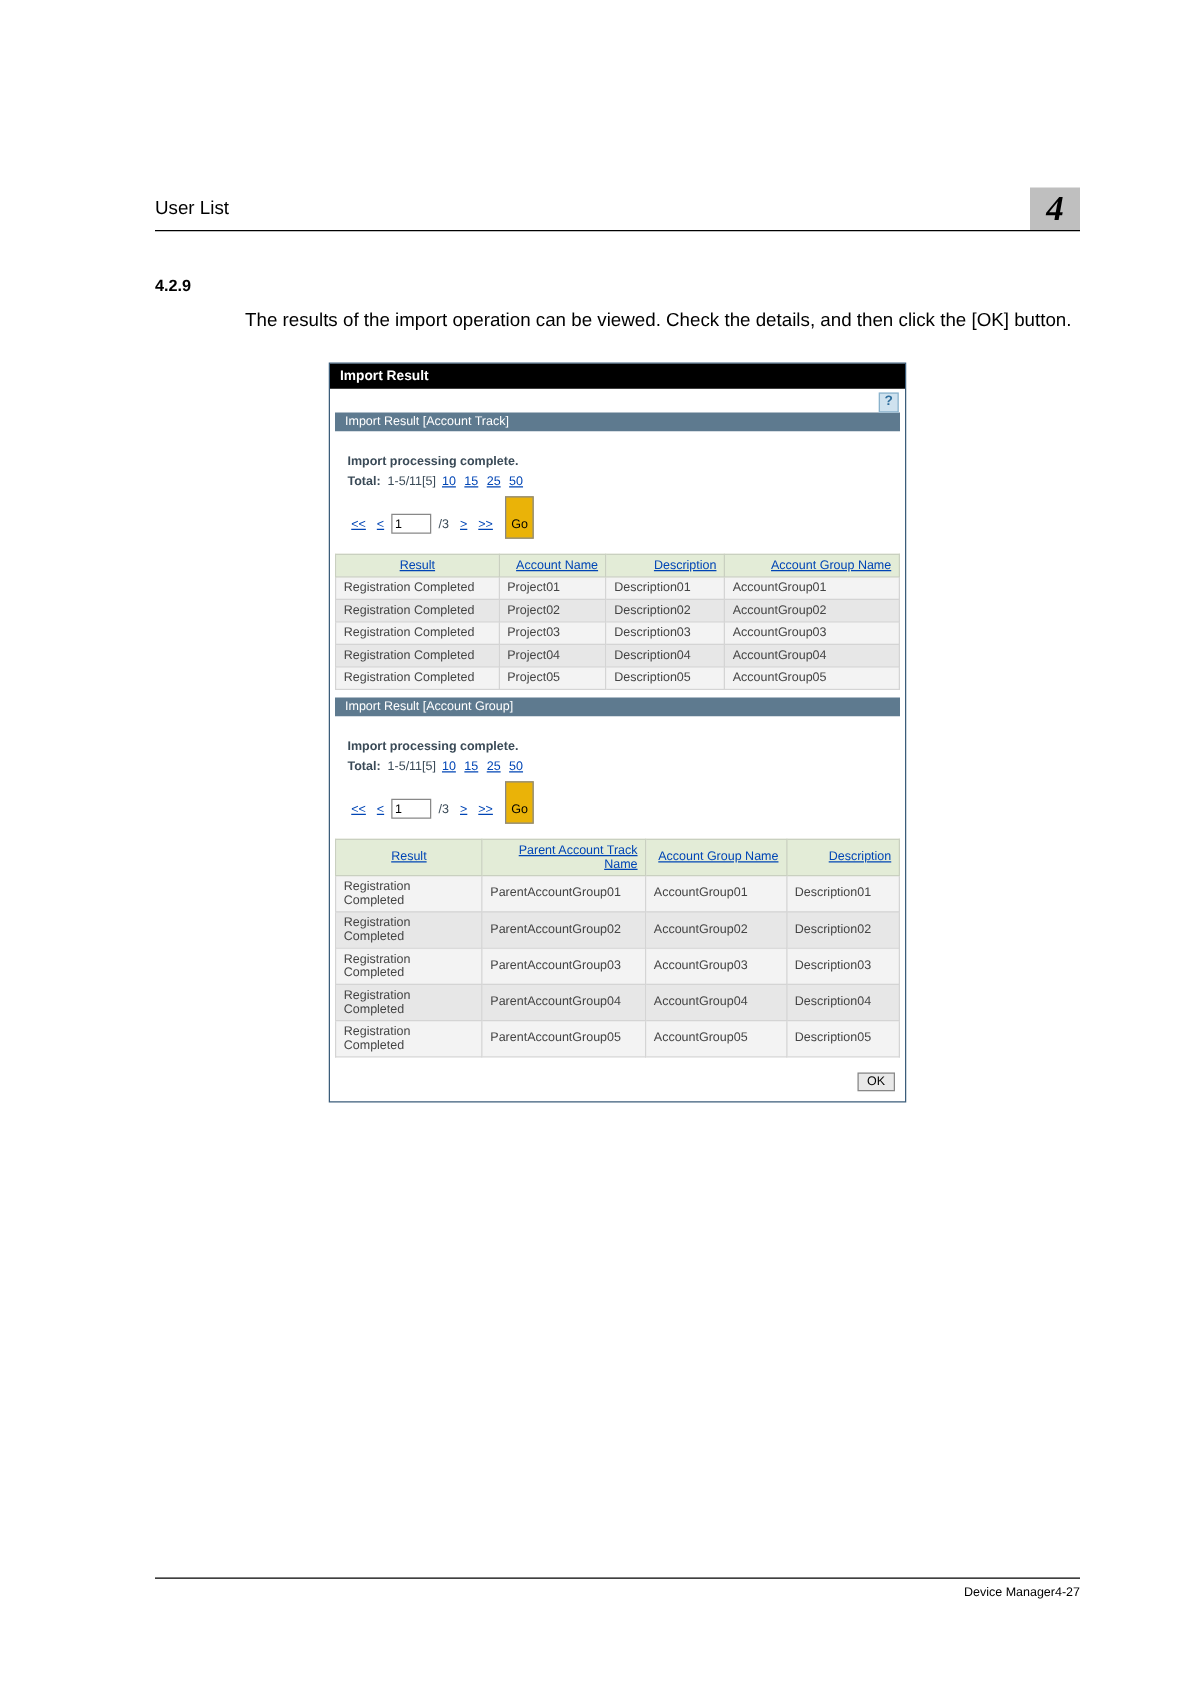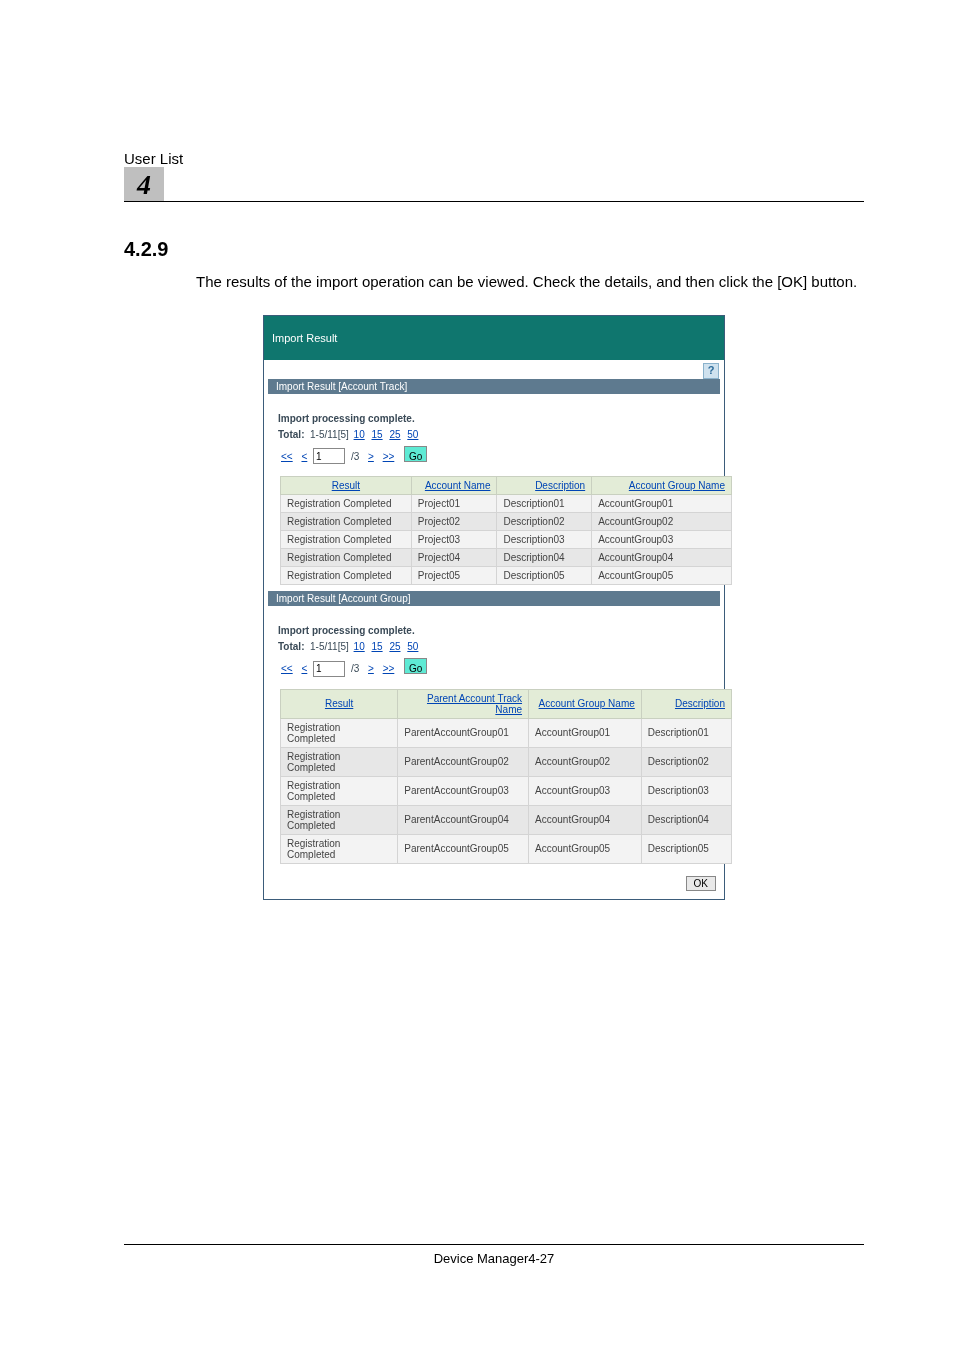--- a/index.html
+++ b/index.html
@@ -11,24 +11,23 @@
   .page {
     width: 954px;
     height: 1350px;
     margin: 0 auto;
     position: relative;
     padding: 150px 90px 0 124px;
     box-sizing: border-box;
   }
   .hdr-line {
     display: flex;
-    align-items: flex-start;
+    align-items: center;
     border-bottom: 1.5px solid #000;
     padding-bottom: 2px;
-    flex-direction: column;
   }
   .hdr-title {
     font-size: 15px;
     flex: 1;
   }
   .hdr-num-box {
     width: 40px;
     height: 34px;
     background: #bfbfbf;
     display: flex;
@@ -40,41 +39,41 @@
     font-family: Georgia, 'Times New Roman', serif;
     box-sizing: border-box;
     padding-bottom: 0px;
     margin-bottom: -2px;
   }
   .sect-head {
     display: flex;
     gap: 24px;
     margin-top: 36px;
     font-weight: bold;
-    font-size: 20px;
+    font-size: 13px;
   }
   .sect-body {
     margin-left: 72px;
     margin-top: 10px;
     font-size: 15px;
     line-height: 1.45;
   }
   .screenshot {
     width: 460px;
     margin: 22px auto 0 auto;
     border: 1px solid #3b5c7a;
     font-size: 10px;
     color: #333;
     background: #fff;
   }
   .ss-titlebar {
-    background: #0f766e;
+    background: #000000;
     color: #fff;
-    font-weight: normal;
-    padding: 16px 8px;
+    font-weight: bold;
+    padding: 4px 8px;
     font-size: 11px;
   }
   .ss-help {
     text-align: right;
     padding: 3px 5px 0 0;
   }
   .ss-help-icon {
     display: inline-block;
     width: 14px;
     height: 14px;
@@ -122,28 +121,28 @@
     height: 14px;
     border: 1px solid #888;
     text-align: left;
     padding: 0 2px;
   }
   .ss-pager-nav .ptxt { color: #3a4a57; margin: 0 3px; }
   .ss-go {
     font-size: 10px;
     height: 16px;
     border: 1px solid #888;
-    background: #5eead4;
-    padding: 4px 4px;
+    background: #eab308;
+    padding: 16px 4px;
     margin-left: 4px;
   }
   table.ss-tbl {
     border-collapse: collapse;
     width: calc(100% - 8px);
-    margin: 0 4px 6px 16px;
+    margin: 0 4px 6px 4px;
     table-layout: fixed;
   }
   .ss-tbl th {
     background: #e3ecd7;
     padding: 3px 6px;
     font-weight: normal;
     text-align: right;
     border: 1px solid #c9d0c0;
     color: #0045b5;
     text-decoration: underline;
@@ -162,26 +161,26 @@
   .ss-ok {
     font-size: 10px;
     border: 1px solid #888;
     background: #e9e9e9;
     padding: 1px 7px;
   }
   .foot {
     position: absolute;
     left: 124px;
     right: 90px;
-    bottom: 84px;
+    bottom: 70px;
     border-top: 1px solid #000;
     display: flex;
-    justify-content: center;
+    justify-content: flex-end;
     padding-top: 6px;
-    font-size: 13px;
+    font-size: 10px;
   }
 </style>
 </head>
 <body>
 
 <div class="page">
 
   <div class="hdr-line">
     <div class="hdr-title">User List</div>
     <div class="hdr-num-box">4</div>

